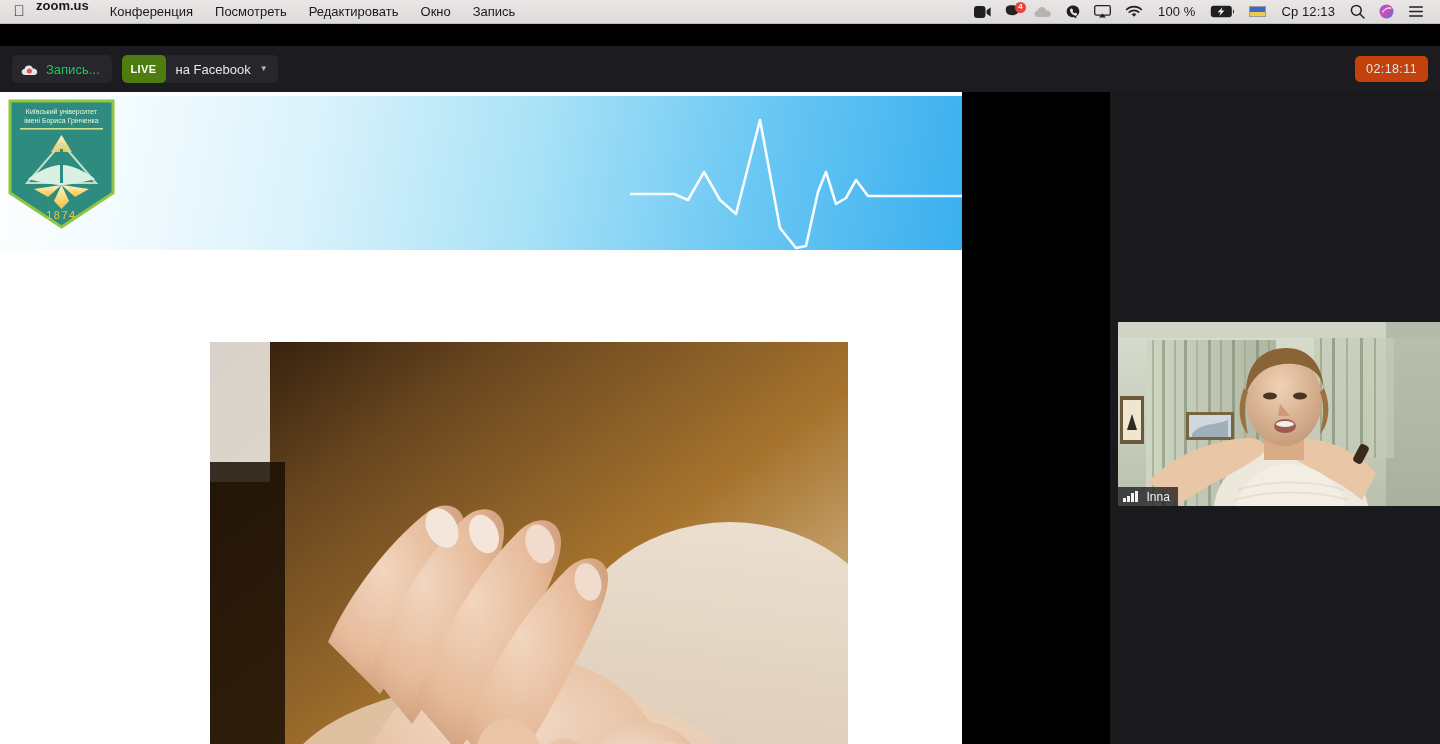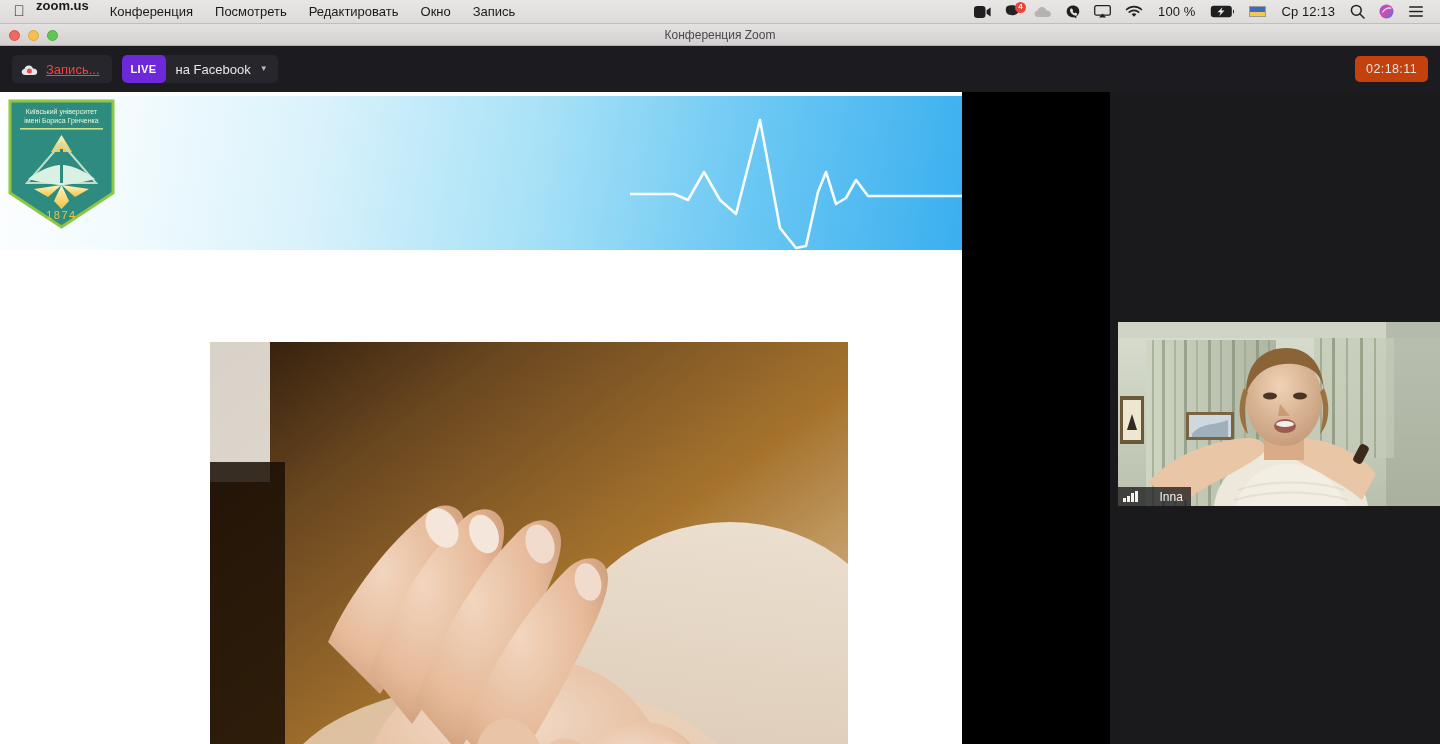--- a/index.html
+++ b/index.html
@@ -62,29 +62,29 @@
   .wtitle{ font-size:12px; color:#4a4a4a; font-weight:normal; }
 
   
   .ztoolbar{
     position:absolute; left:0; top:46px; width:1440px; height:46px;
     background:#1c1c20; display:flex; align-items:center; padding:0 12px;
   }
   .rec-btn{
     display:flex; align-items:center; gap:8px;
     background:#26262c; border-radius:5px; height:28px; padding:0 12px 0 9px;
-    color:#ef4444; font-size:13px; cursor:pointer;text-decoration:underline;
+    color:#22c55e; font-size:13px; cursor:pointer;
   }
   .cloudrec{ position:relative; width:17px; height:13px; display:block; }
   .live-group{
     display:flex; align-items:center; background:#26262c; border-radius:5px;
     height:28px; margin-left:10px; overflow:hidden; cursor:pointer;
   }
   .live-chip{
-    background:#6d28d9; color:#fff; font-size:11px; font-weight:bold;
+    background:#4d7c0f; color:#fff; font-size:11px; font-weight:bold;
     letter-spacing:.4px; height:28px; display:flex; align-items:center;
     padding:0 9px; border-radius:5px;
   }
   .live-label{ color:#e8e8ea; font-size:13px; padding:0 9px 0 10px; white-space:nowrap; }
   .caret{ margin-right:10px; color:#b9b9bd; font-size:8px; line-height:1; }
   .timer{
     margin-left:auto; background:#c2410c; border-radius:5px; height:26px;
     display:flex; align-items:center; padding:0 11px;
     color:#e4e4e6; font-size:12.5px; letter-spacing:.4px;
   }
@@ -132,21 +132,21 @@
     background:#1a1a1c;
   }
   .thumb{
     position:absolute; left:8px; top:230px; width:322px; height:184px;
     overflow:hidden; background:#3c4237;
   }
   .thumb svg{ display:block; width:322px; height:184px; }
   .namebadge{
     position:absolute; left:0; bottom:0; height:19px;
     background:rgba(15,15,18,.72); color:#f0f0f0; font-size:12px;
-    display:flex; align-items:center; gap:22px; padding:0 8px 0 5px;
+    display:flex; align-items:center; gap:9px; padding:0 8px 0 5px;
   }
   .bars{ display:flex; align-items:flex-end; gap:1.5px; height:11px; }
   .bars i{ width:2.5px; background:#f2f2f2; display:block; }
 </style>
 </head>
 <body>
 
 <div id="app">
 
   <div class="menubar">
@@ -245,28 +245,20 @@
       <div class="mb-icon">
         <svg width="16" height="13" viewBox="0 0 16 13">
           <rect x="1" y="1.2" width="14" height="1.6" rx=".8" fill="#222"></rect>
           <rect x="1" y="5.7" width="14" height="1.6" rx=".8" fill="#222"></rect>
           <rect x="1" y="10.2" width="14" height="1.6" rx=".8" fill="#222"></rect>
         </svg>
       </div>
     </div>
   </div>
 
-  <div class="titlebar">
-    <div class="lights">
-      <span class="light r"></span>
-      <span class="light y"></span>
-      <span class="light g"></span>
-    </div>
-    <div class="wtitle">Конференция Zoom</div>
-  </div>
 
   <div class="ztoolbar">
     <div class="rec-btn">
       <span class="cloudrec">
         <svg width="17" height="13" viewBox="0 0 17 13">
           <path d="M4.3 12 C1.9 12 .5 10.4 .7 8.5 C.9 6.8 2.3 5.9 3.5 6 C3.9 3.6 5.8 2.2 8.1 2.4 C10.2 2.6 11.6 4 11.9 5.6 C14.4 5.4 16.2 6.9 16.2 8.9 C16.2 10.7 14.9 12 13.1 12 Z" fill="#e6e6e8"></path>
           <circle cx="8.4" cy="8" r="2.5" fill="#ee4b4b"></circle>
         </svg>
       </span>
       <span>Запись...</span>

